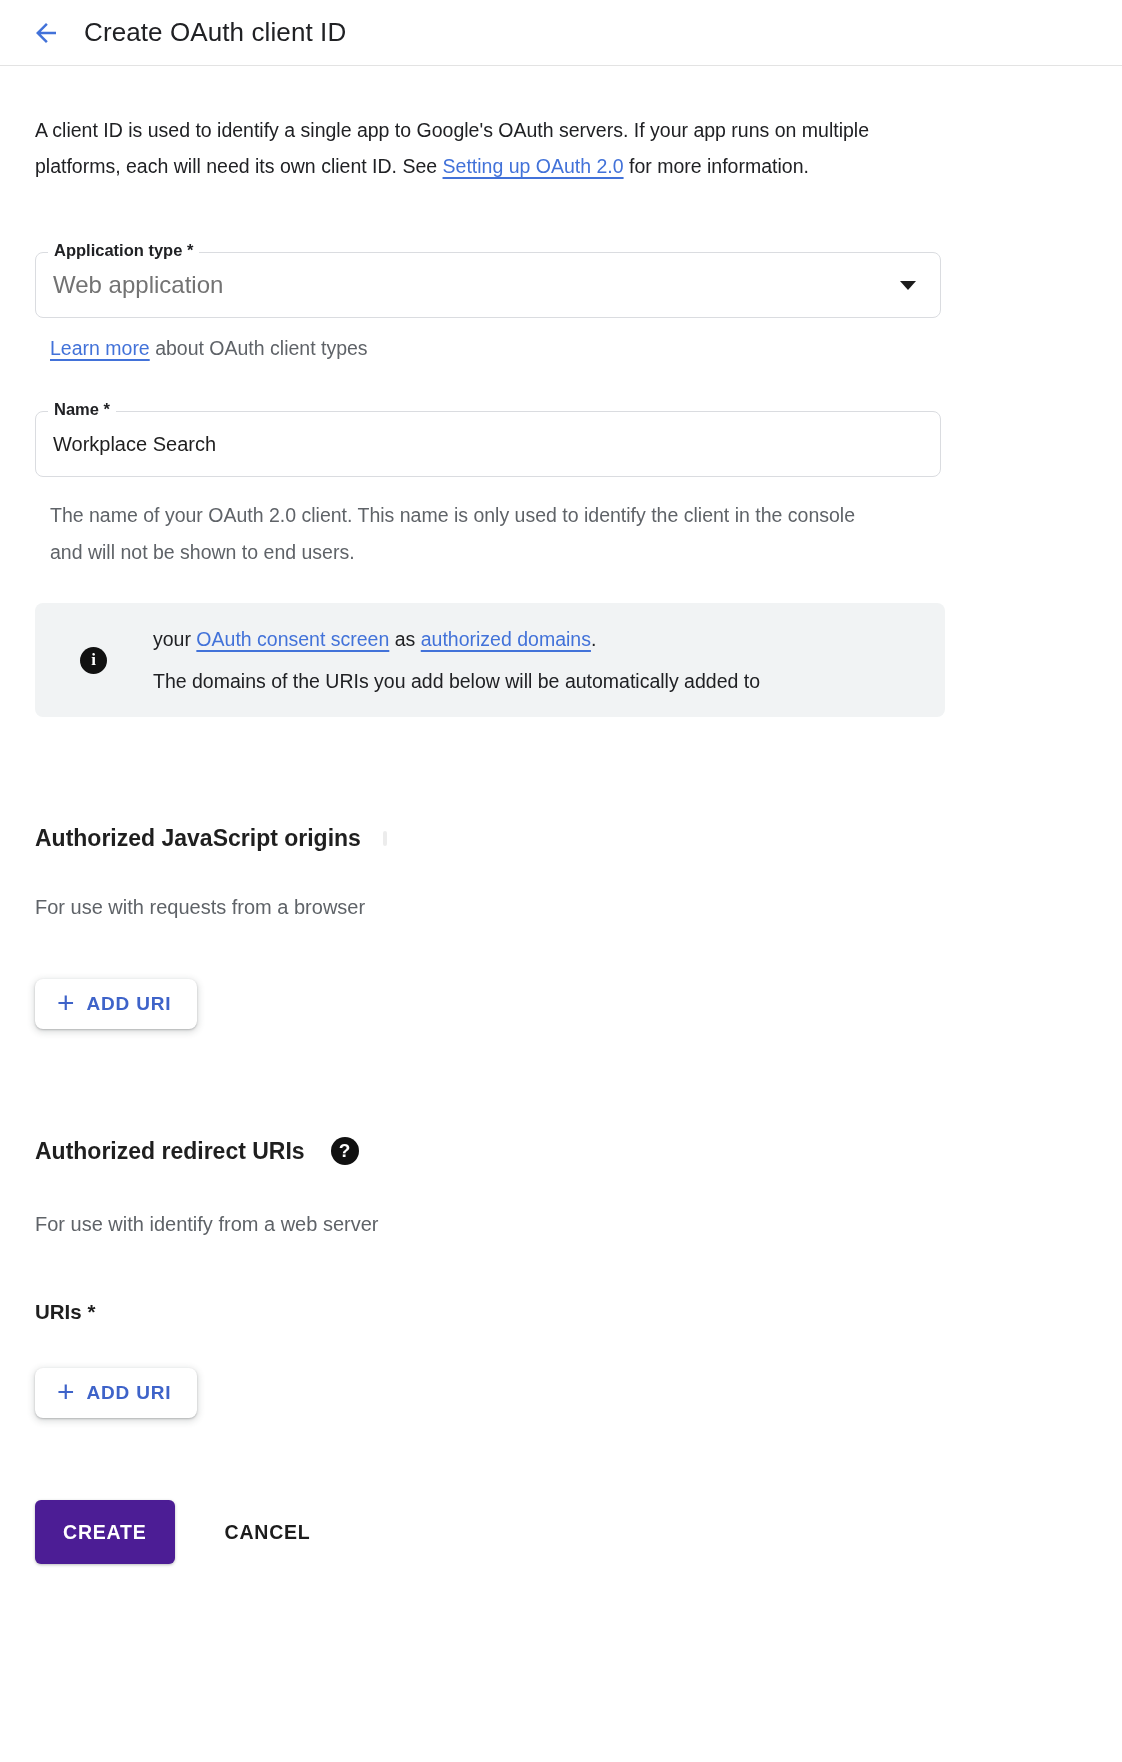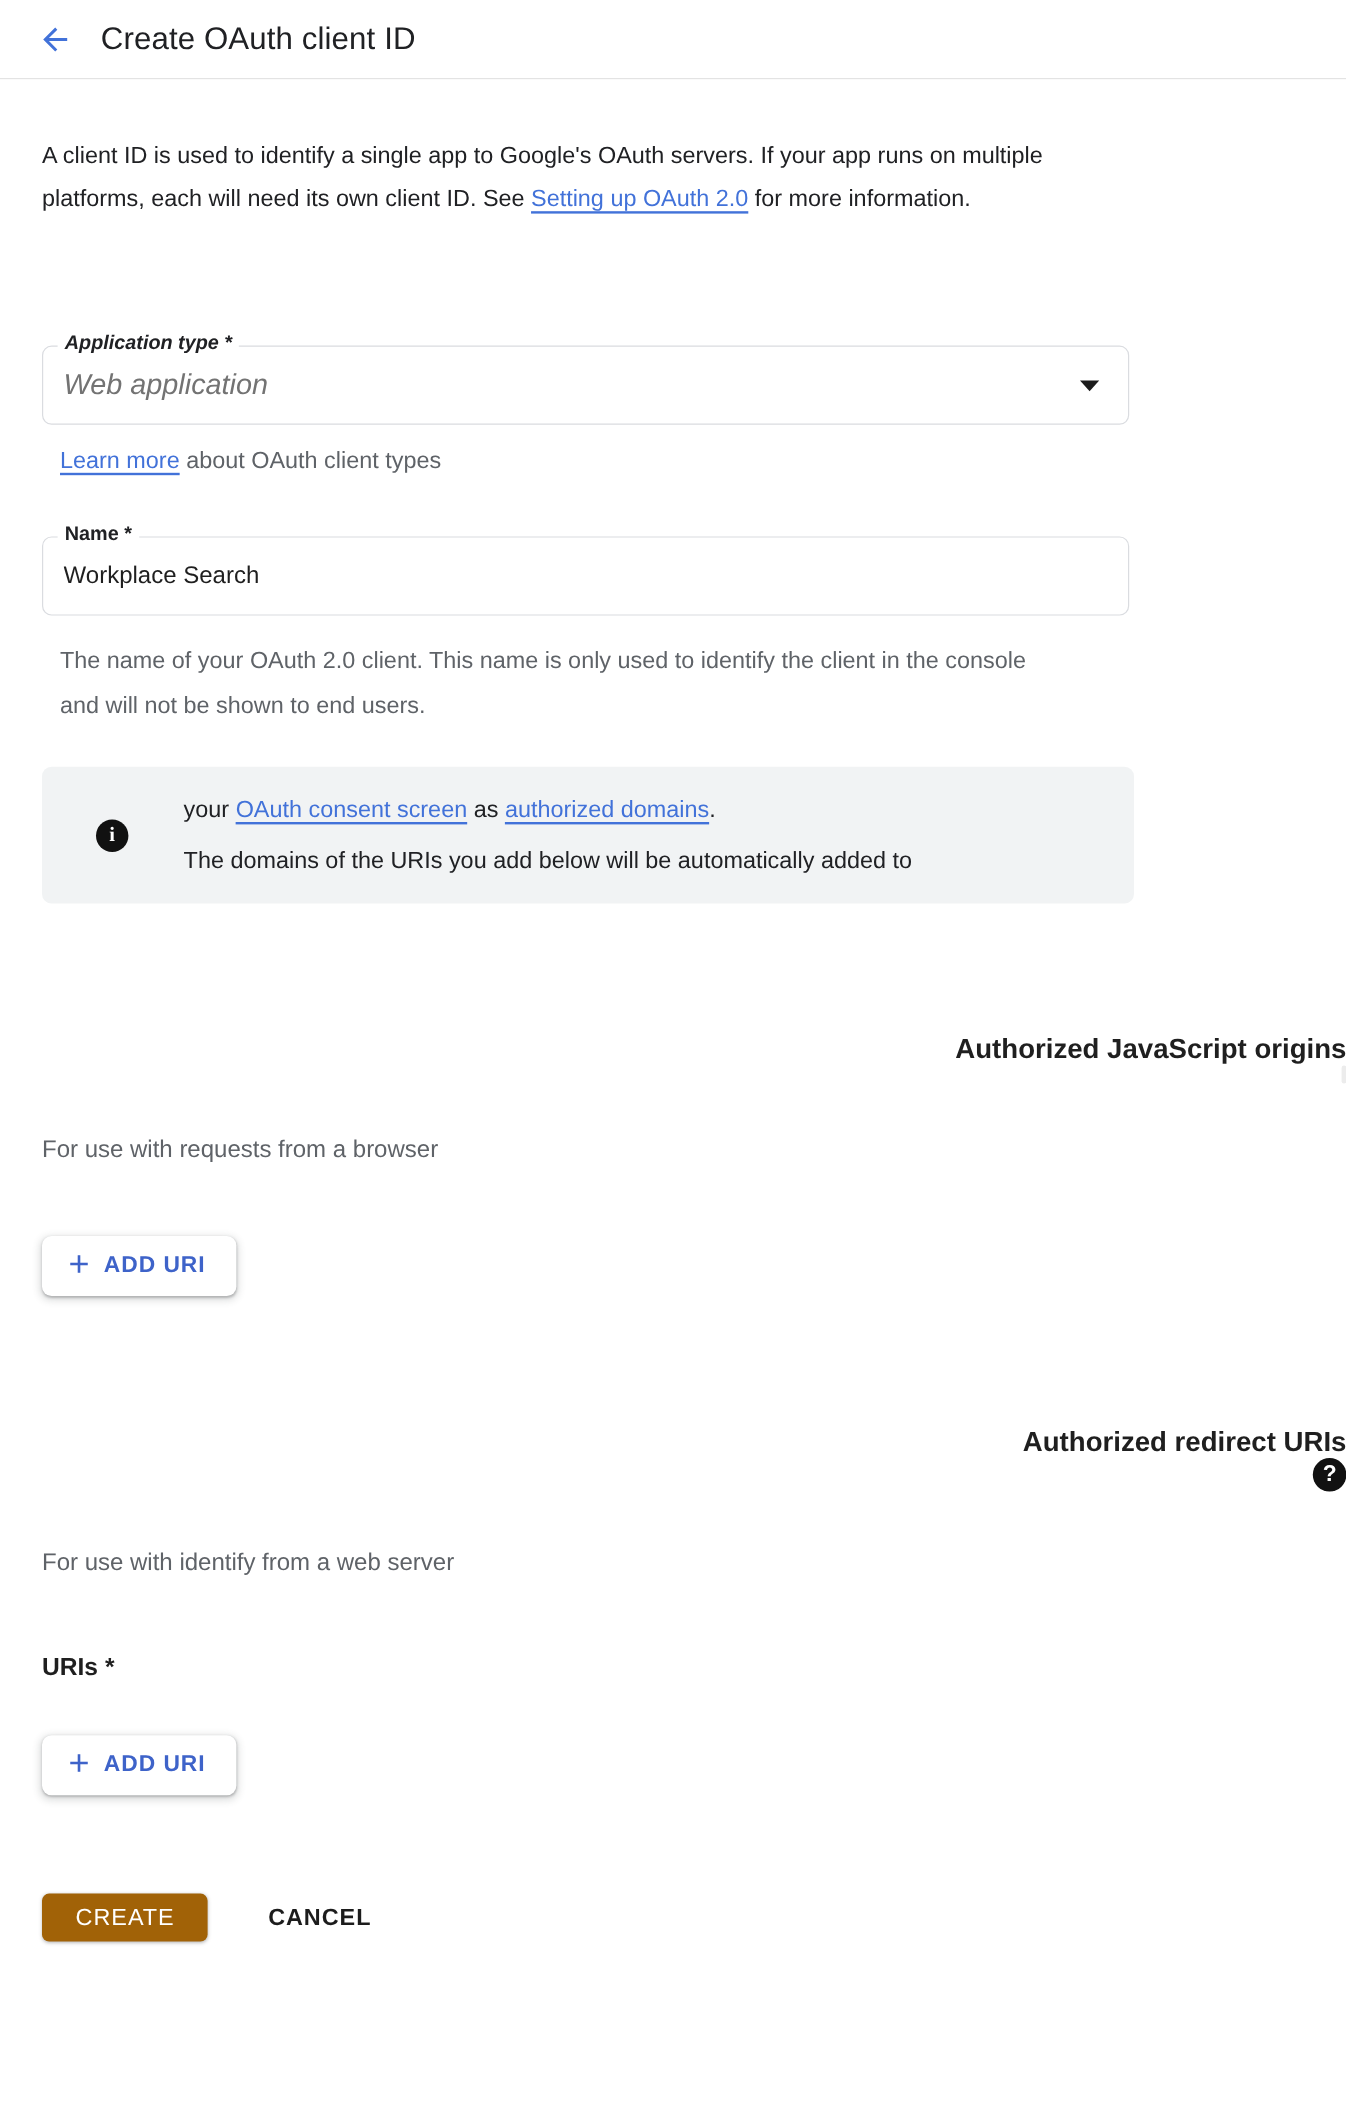--- a/index.html
+++ b/index.html
@@ -81,21 +81,21 @@
     outline: none;
     background: transparent;
     width: 100%;
     height: 100%;
     font-family: "Liberation Sans", sans-serif;
     font-size: 20px;
     color: #1f1f1f;
     padding: 0 17px;
     border-radius: 8px;
   }
-  .select-field { cursor: pointer; margin-top: 104px; font-style: italic; }
+  .select-field { cursor: pointer; margin-top: 68px; }
   .caret {
     position: absolute;
     right: 24px;
     top: 50%;
     margin-top: -4px;
     width: 0; height: 0;
     border-left: 8px solid transparent;
     border-right: 8px solid transparent;
     border-top: 9px solid #1c1c1c;
   }
@@ -142,22 +142,21 @@
     color: #202124;
   }
   .banner-line { display: block; }
   
   .section-heading {
     margin-top: 108px;
     font-size: 23px;
     font-weight: bold;
     color: #1f1f1f;
     display: flex;
-    align-items: flex-end;
-    flex-direction: column;
+    align-items: center;
   }
   .section-heading.second { margin-top: 108px; }
   .faded-tick {
     display: inline-block;
     width: 4px; height: 15px;
     background: #ececec;
     border-radius: 2px;
     margin-left: 22px;
   }
   .help-icon {
@@ -216,29 +215,29 @@
     width: 928px;
     border: 1.5px solid #c9c9c9;
     border-radius: 11px;
   }
   .actions {
     margin-top: 82px;
     display: flex;
     align-items: center;
   }
   .create-btn {
-    height: 40px;
+    height: 64px;
     padding: 0 28px;
-    background: #a16207;
+    background: #4c1d95;
     color: #ffffff;
     border: none;
     border-radius: 6px;
     font-family: "Liberation Sans", sans-serif;
     font-size: 19.5px;
-    font-weight: normal;
+    font-weight: bold;
     letter-spacing: 0.8px;
     box-shadow: 0 1px 3px rgba(60,64,67,0.35);
     cursor: pointer;
   }
   .cancel-btn {
     margin-left: 50px;
     background: none;
     border: none;
     font-family: "Liberation Sans", sans-serif;
     font-size: 19.5px;

